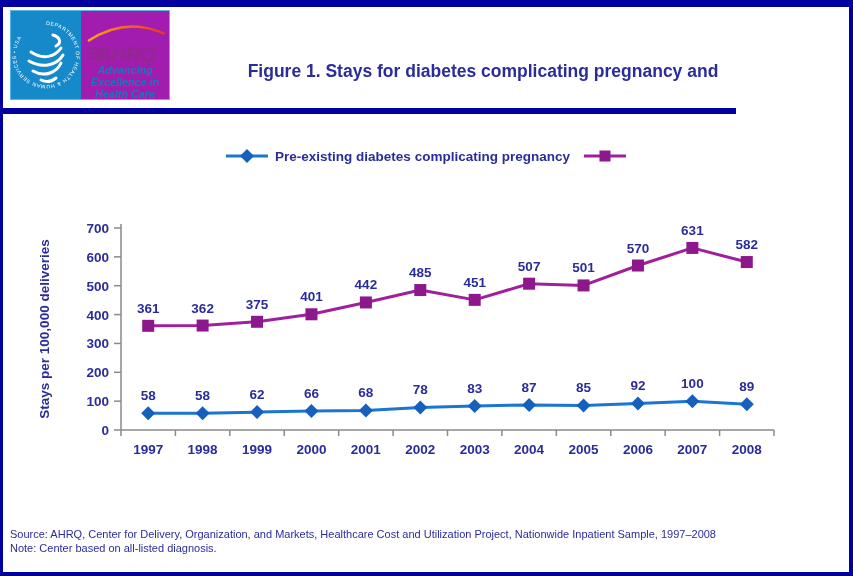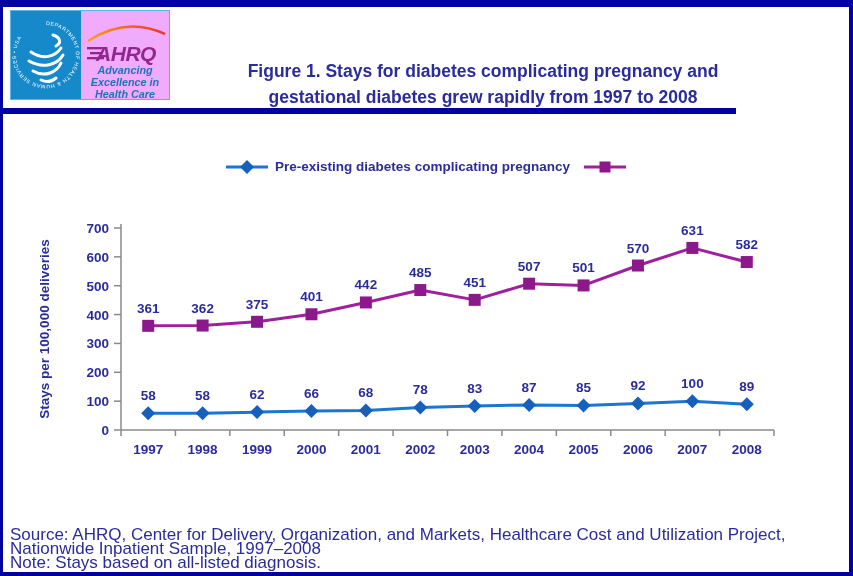--- a/index.html
+++ b/index.html
@@ -6,39 +6,39 @@
   .page{
     position:relative;width:853px;height:576px;box-sizing:border-box;
     border-style:solid;border-color:#0000A0;border-width:7px 4px 4px 3px;
     background:#fff;font-family:"Liberation Sans",sans-serif;overflow:hidden;
   }
   .logo{
     position:absolute;left:7px;top:3px;width:160px;height:90px;
     border:1px solid #56B6E8;display:flex;background:#fff;box-sizing:border-box;
   }
   .logo-left{width:70px;height:100%;background:#1689CB;}
-  .logo-right{flex:1;background:#f0abfc;}
+  .logo-right{flex:1;background:#a21caf;}
   .title{
     position:absolute;left:172px;top:12px;width:616px;text-align:center;
     color:#2B2C9B;font-weight:bold;font-size:17.5px;line-height:26px;margin-top:39px;
   }
   .divider{position:absolute;left:0;top:101px;width:733px;height:6px;background:#0000A0;}
   .legend{
     position:absolute;left:0;top:141px;width:100%;display:flex;
     justify-content:center;align-items:center;gap:14px;
     color:#2B2C9B;font-weight:bold;font-size:13.5px;
   }
-  .legend-item{display:flex;gap:7px;margin-top:11px;}
+  .legend-item{display:flex;align-items:center;gap:7px;}
   .chart-svg{position:absolute;left:0;top:0;width:846px;height:565px;}
   .tick{font:bold 13.5px "Liberation Sans",sans-serif;fill:#2B2C9B;}
   .dlabel{font:bold 13.5px "Liberation Sans",sans-serif;fill:#2B2C9B;}
   .ylab{font:bold 13.5px "Liberation Sans",sans-serif;fill:#2B2C9B;}
   .footer{
     position:absolute;left:7px;top:521px;width:800px;
-    color:#2B2C9B;font-size:17px;line-height:13.8px;
+    color:#2B2C9B;font-size:11px;line-height:13.8px;
   }
 </style>
 </head>
 <body>
 
 <div class="page">
 
   <div class="logo">
     <div class="logo-left">
       <svg width="70" height="88" viewBox="0 0 70 88">
@@ -76,21 +76,20 @@
           <text x="44" y="63">Advancing</text>
           <text x="44" y="75">Excellence in</text>
           <text x="44" y="87">Health Care</text>
         </g>
       </svg>
     </div>
   </div>
 
   <div class="title">
     <div>Figure 1. Stays for diabetes complicating pregnancy and</div>
-    <div>gestational diabetes grew rapidly from 1997 to 2008</div>
   </div>
 
   <div class="divider"></div>
 
   <div class="legend">
       <div class="legend-item">
         <svg width="42" height="16">
           <line x1="0" y1="8" x2="42" y2="8" stroke="#1B75D2" stroke-width="3"></line>
           <polygon points="21,1 28,8 21,15 14,8" fill="#1560BD"></polygon>
         </svg>
@@ -202,16 +201,16 @@
         <text x="634.9583333333333" y="245.51428571428573" class="dlabel" text-anchor="middle">570</text>
         <rect x="683.375" y="234.91142857142856" width="12" height="12" fill="#8C188C"></rect>
         <text x="689.375" y="227.91142857142856" class="dlabel" text-anchor="middle">631</text>
         <rect x="737.7916666666666" y="249.05142857142857" width="12" height="12" fill="#8C188C"></rect>
         <text x="743.7916666666666" y="242.05142857142857" class="dlabel" text-anchor="middle">582</text>
       </g>
     </svg>
 
   <div class="footer">
     <div>Source: AHRQ, Center for Delivery, Organization, and Markets, Healthcare Cost and Utilization Project, Nationwide Inpatient Sample, 1997–2008</div>
-    <div>Note: Stays based on all-listed diagnosis.</div>
+    <div>Note: Center based on all-listed diagnosis.</div>
   </div>
 
 </div>
 
 </body></html>

